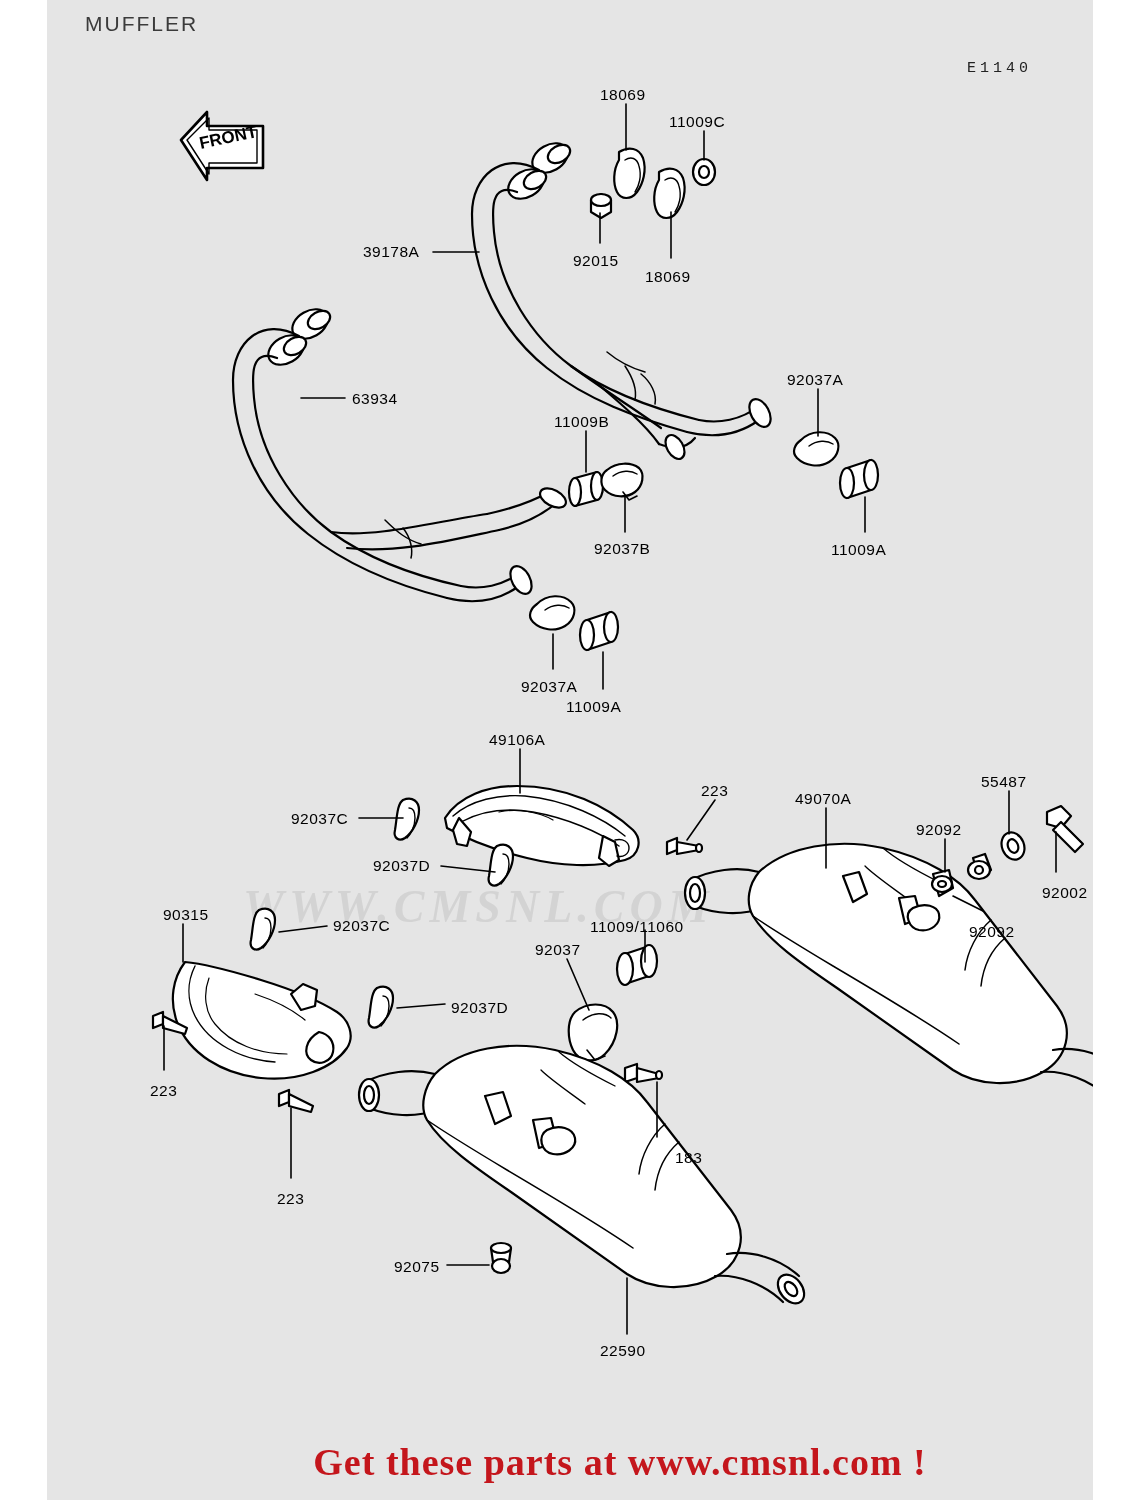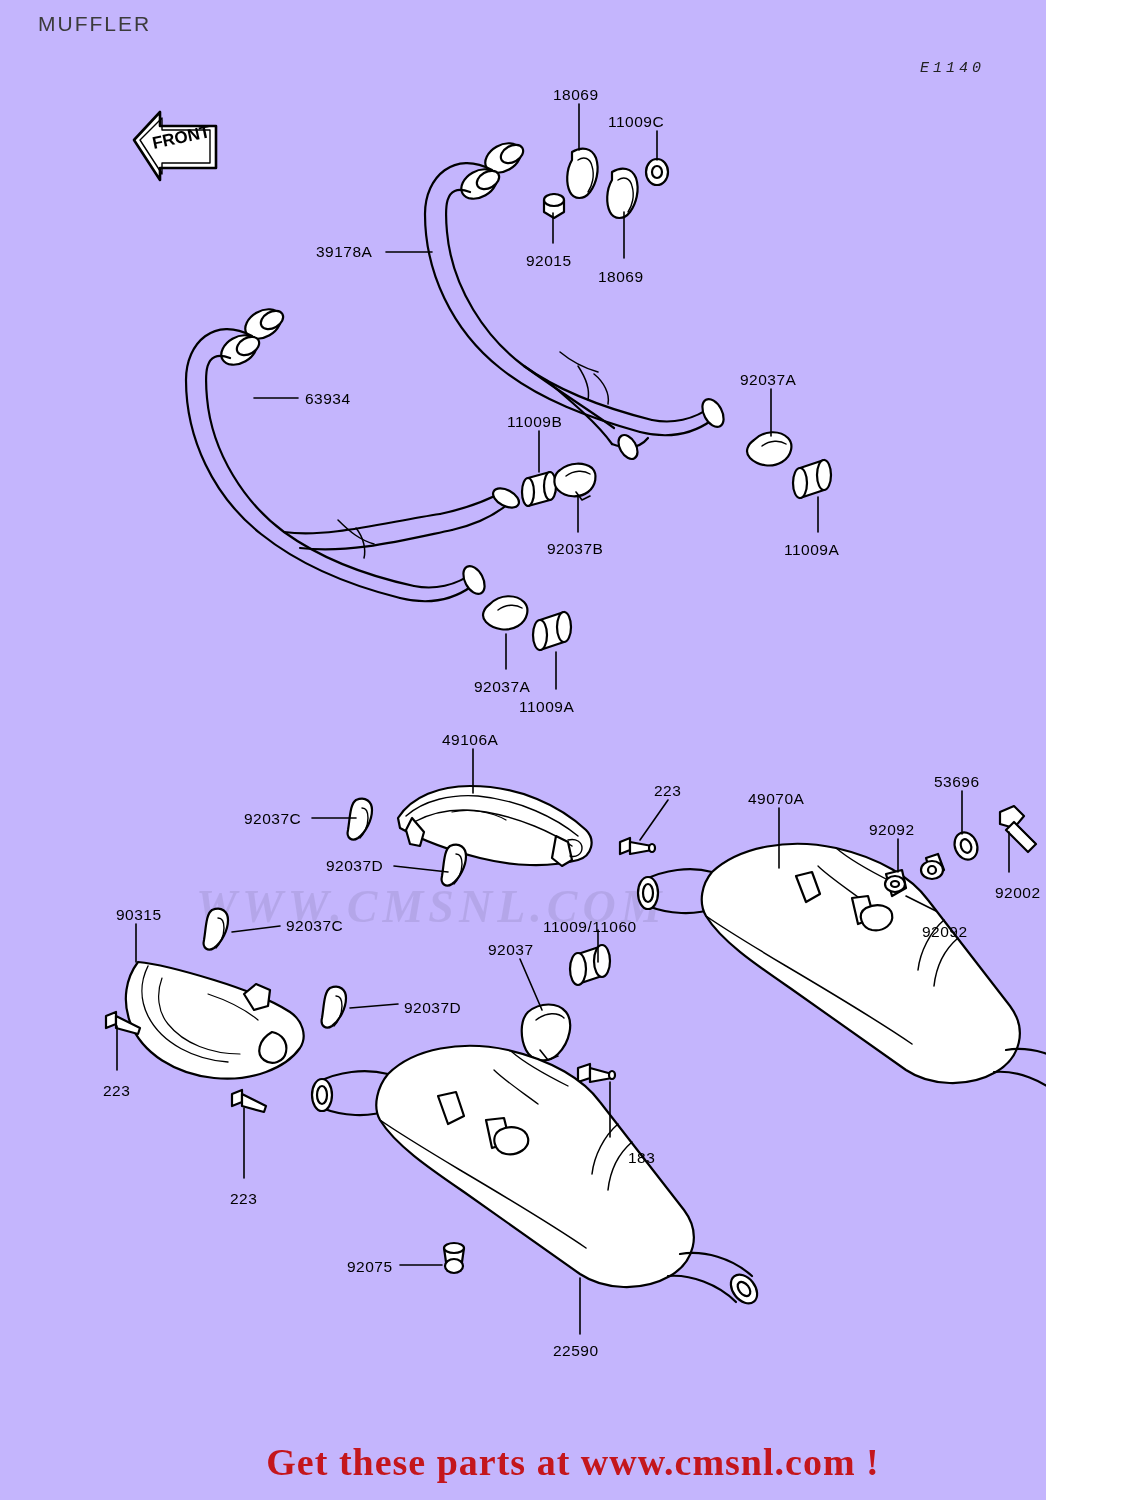--- a/index.html
+++ b/index.html
@@ -9,40 +9,40 @@
   }
   body {
     font-family: "Liberation Sans", sans-serif;
     color: #000000;
   }
   #page {
     position: relative;
     width: 1046px;
     height: 1500px;
     overflow: hidden;
-    background: #c4b5fd;
+    background: #e5e5e5;
+    margin-left: 47px;
   }
   #title {
     position: absolute;
     left: 38px;
     top: 12px;
     font-size: 21px;
     letter-spacing: 2px;
     color: #3b3b3b;
     font-family: "Liberation Sans", sans-serif;
   }
   #figcode {
     position: absolute;
     left: 920px;
     top: 60px;
     font-size: 15px;
     letter-spacing: 4px;
     color: #222222;
     font-family: "Liberation Mono", monospace;
-    font-style: italic;
   }
   #footer {
     position: absolute;
     left: 0;
     top: 1440px;
     width: 1146px;
     text-align: center;
     font-family: "Liberation Serif", serif;
     font-weight: bold;
     font-size: 38px;
@@ -384,35 +384,35 @@
         <path d="M580 1334 L580 1278"></path>
       </g>
     </g>
   </svg>
 
   <div id="front-badge">
     <span class="ftext">FRONT</span>
   </div>
 
   <div class="cal" style="left:553px;top:86px;">18069</div>
-  <div class="cal" style="left:608px;top:113px;">11009C</div>
+  <div class="cal" style="left:622px;top:113px;">11009C</div>
   <div class="cal" style="left:316px;top:243px;">39178A</div>
   <div class="cal" style="left:526px;top:252px;">92015</div>
   <div class="cal" style="left:598px;top:268px;">18069</div>
   <div class="cal" style="left:305px;top:390px;">63934</div>
   <div class="cal" style="left:740px;top:371px;">92037A</div>
   <div class="cal" style="left:507px;top:413px;">11009B</div>
   <div class="cal" style="left:547px;top:540px;">92037B</div>
   <div class="cal" style="left:784px;top:541px;">11009A</div>
   <div class="cal" style="left:474px;top:678px;">92037A</div>
   <div class="cal" style="left:519px;top:698px;">11009A</div>
   <div class="cal" style="left:442px;top:731px;">49106A</div>
   <div class="cal" style="left:654px;top:782px;">223</div>
   <div class="cal" style="left:748px;top:790px;">49070A</div>
-  <div class="cal" style="left:934px;top:773px;">53696</div>
+  <div class="cal" style="left:934px;top:773px;">55487</div>
   <div class="cal" style="left:869px;top:821px;">92092</div>
   <div class="cal" style="left:995px;top:884px;">92002</div>
   <div class="cal" style="left:244px;top:810px;">92037C</div>
   <div class="cal" style="left:326px;top:857px;">92037D</div>
   <div class="cal" style="left:922px;top:923px;">92092</div>
   <div class="cal" style="left:543px;top:918px;">11009/11060</div>
   <div class="cal" style="left:116px;top:906px;">90315</div>
   <div class="cal" style="left:286px;top:917px;">92037C</div>
   <div class="cal" style="left:488px;top:941px;">92037</div>
   <div class="cal" style="left:404px;top:999px;">92037D</div>

